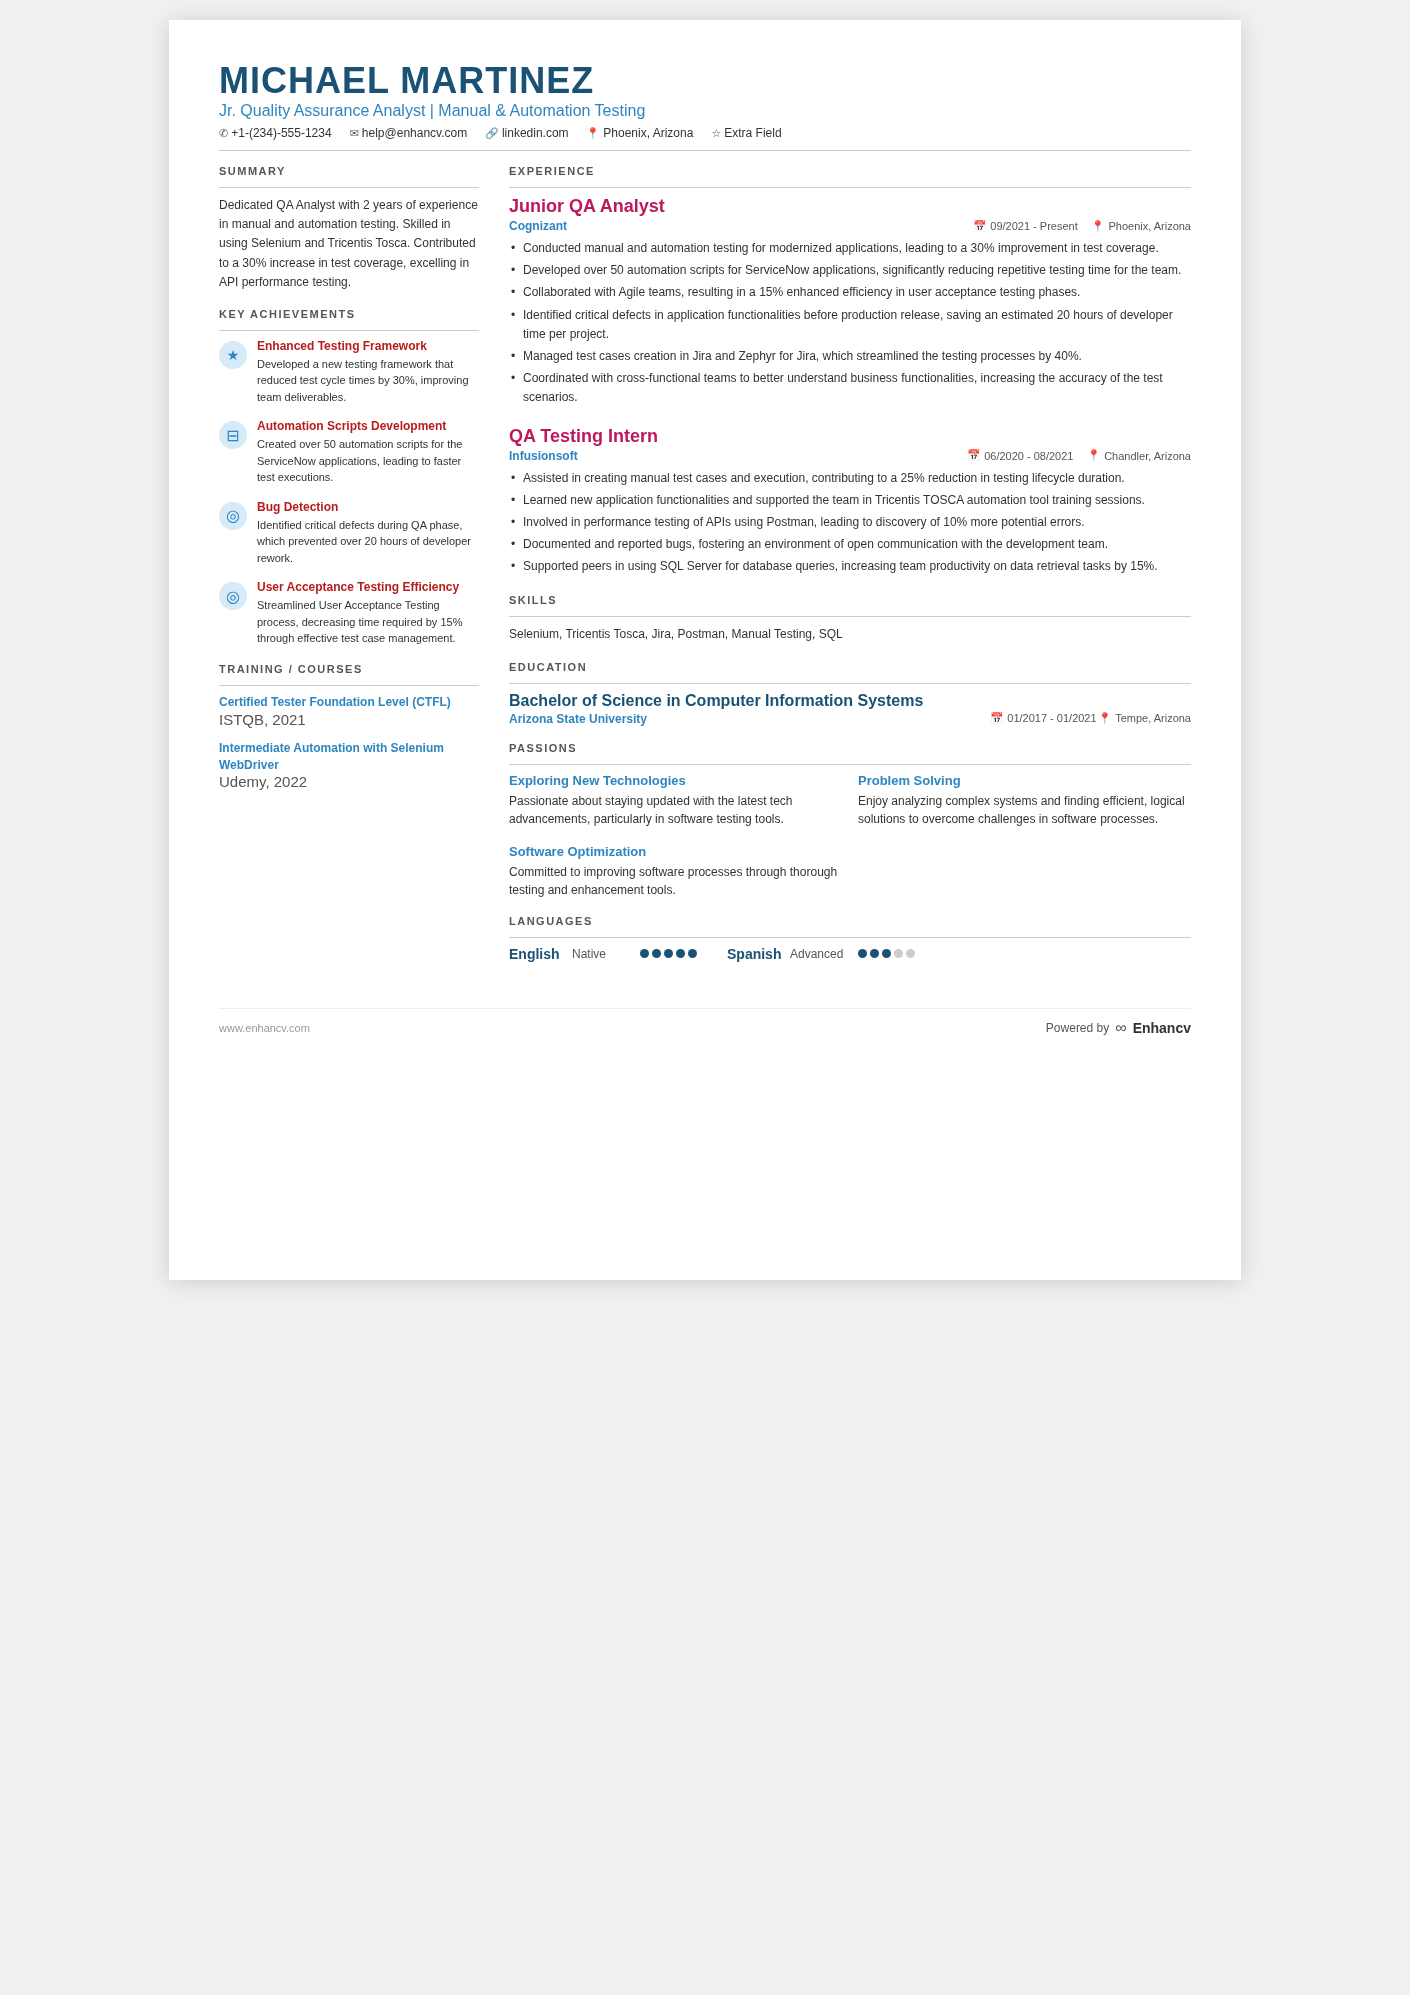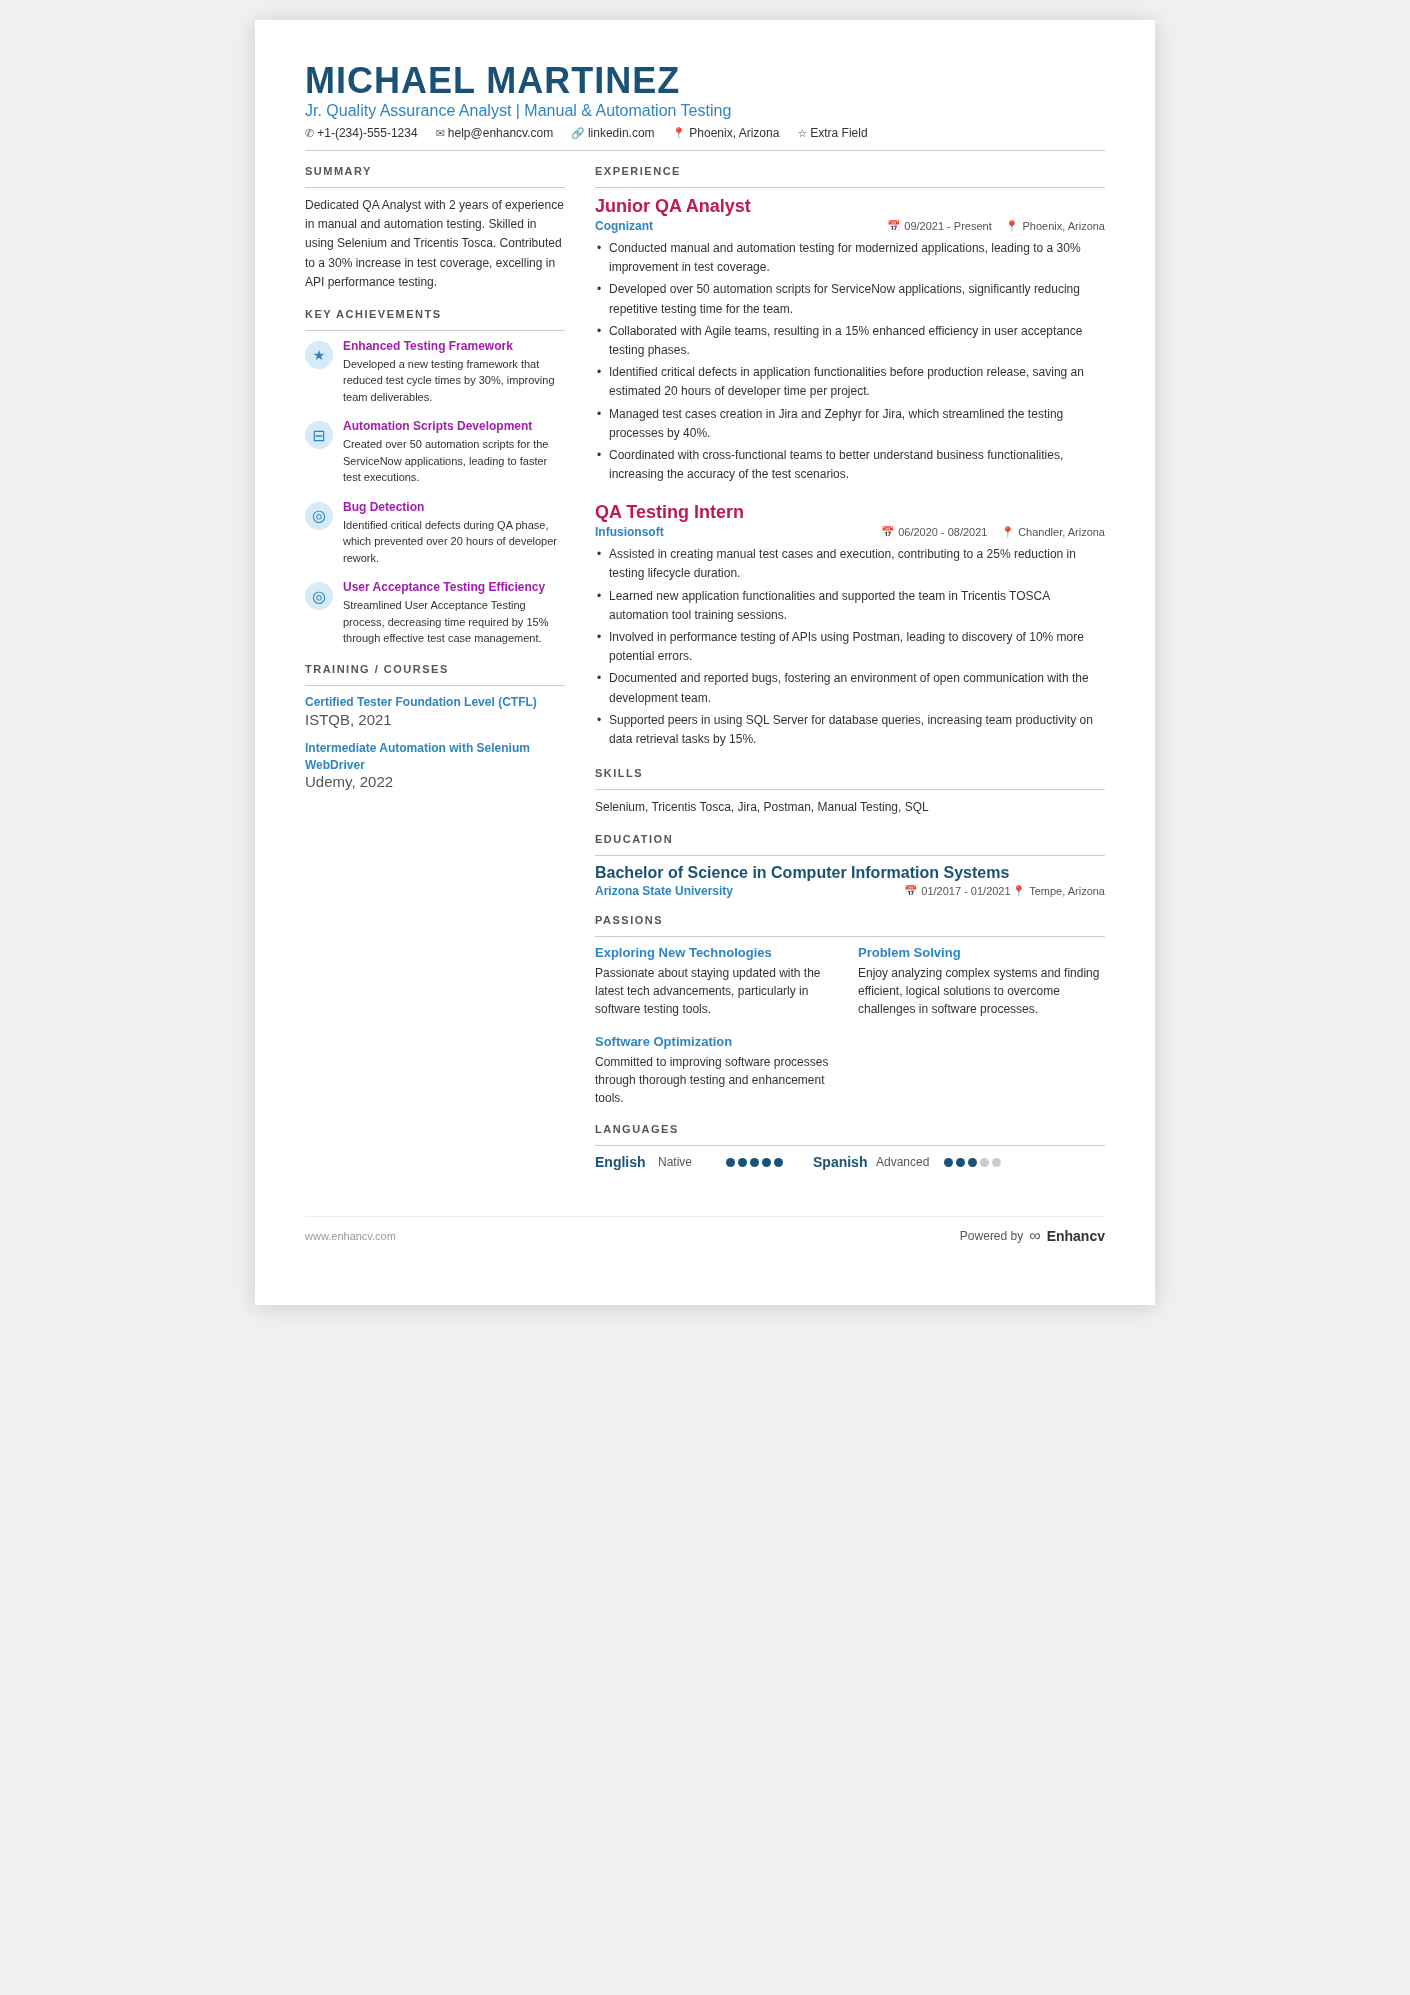--- a/index.html
+++ b/index.html
@@ -7,21 +7,21 @@
       font-family: 'Arial', sans-serif;
       background: #f0f0f0;
       display: flex;
       justify-content: center;
       align-items: flex-start;
       padding: 20px;
       min-height: 100vh;
     }
     .page {
       background: #fff;
-      width: 900px;
+      width: 1072px;
       min-height: 1260px;
       padding: 40px 50px 60px 50px;
       box-shadow: 0 2px 20px rgba(0,0,0,0.15);
       position: relative;
     }
     
     .header { margin-bottom: 8px; }
     .header-name {
       font-size: 36px;
       font-weight: 700;
@@ -95,21 +95,21 @@
       justify-content: center;
       flex-shrink: 0;
       font-size: 14px;
       color: #2e86c1;
       margin-top: 2px;
     }
     .achievement-content {}
     .achievement-title {
       font-size: 12px;
       font-weight: 700;
-      color: #a21caf;
+      color: #b91c1c;
       margin-bottom: 3px;
     }
     .achievement-desc {
       font-size: 11px;
       color: #333;
       line-height: 1.5;
     }
 
     
     .training-item { margin-bottom: 12px; }

